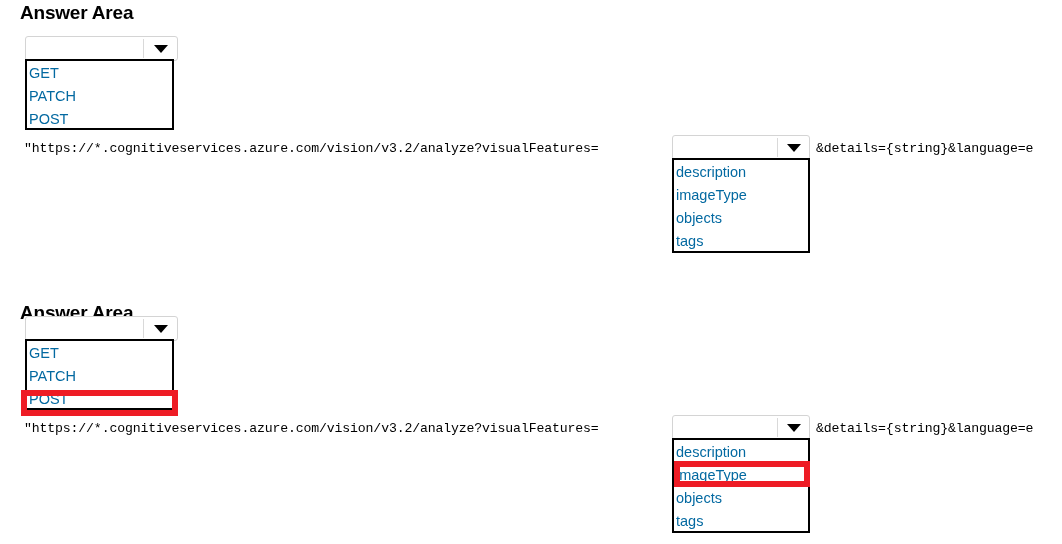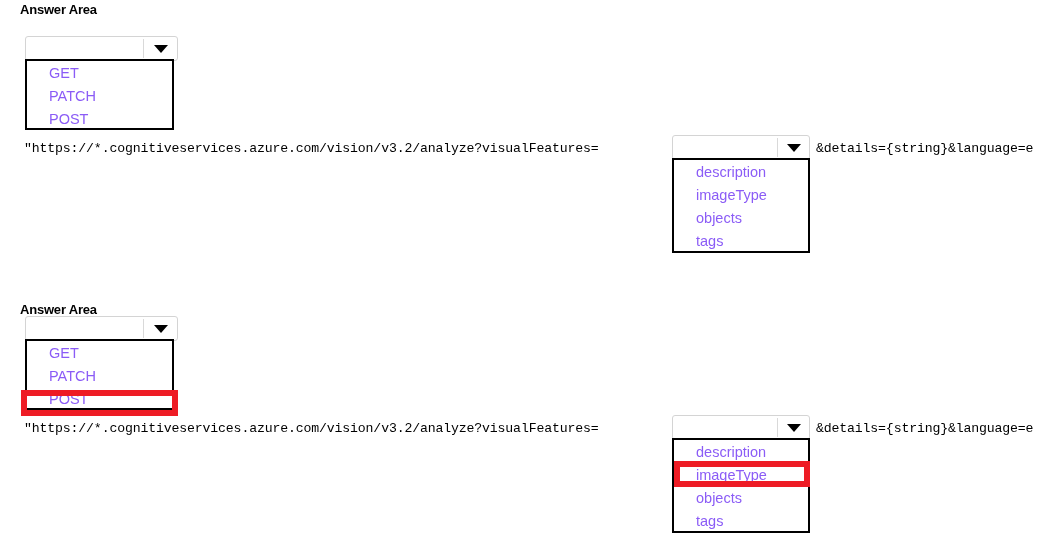--- a/index.html
+++ b/index.html
@@ -20,21 +20,21 @@
     position: absolute;
     left: 0;
     top: 0;
     width: 1062px;
   }
 
   .heading {
     position: absolute;
     font-family: "Liberation Sans", sans-serif;
     font-weight: bold;
-    font-size: 13px;
+    font-size: 19px;
     letter-spacing: -0.2px;
     color: #000000;
     white-space: nowrap;
   }
 
   
   .combo {
     position: absolute;
     box-sizing: border-box;
     background: #ffffff;
@@ -75,22 +75,22 @@
     box-sizing: border-box;
     background: #ffffff;
     border: 2px solid #000000;
   }
   .listbox .option {
     position: relative;
     box-sizing: border-box;
     font-family: "Liberation Sans", sans-serif;
     font-size: 14.5px;
     line-height: 1;
-    color: #8b5cf6;
-    padding-left: 22px;
+    color: #0369a1;
+    padding-left: 2px;
     white-space: nowrap;
     display: flex;
     align-items: center;
   }
 
   
   .code {
     position: absolute;
     font-family: "Liberation Mono", "DejaVu Sans Mono", monospace;
     font-size: 13.2px;

